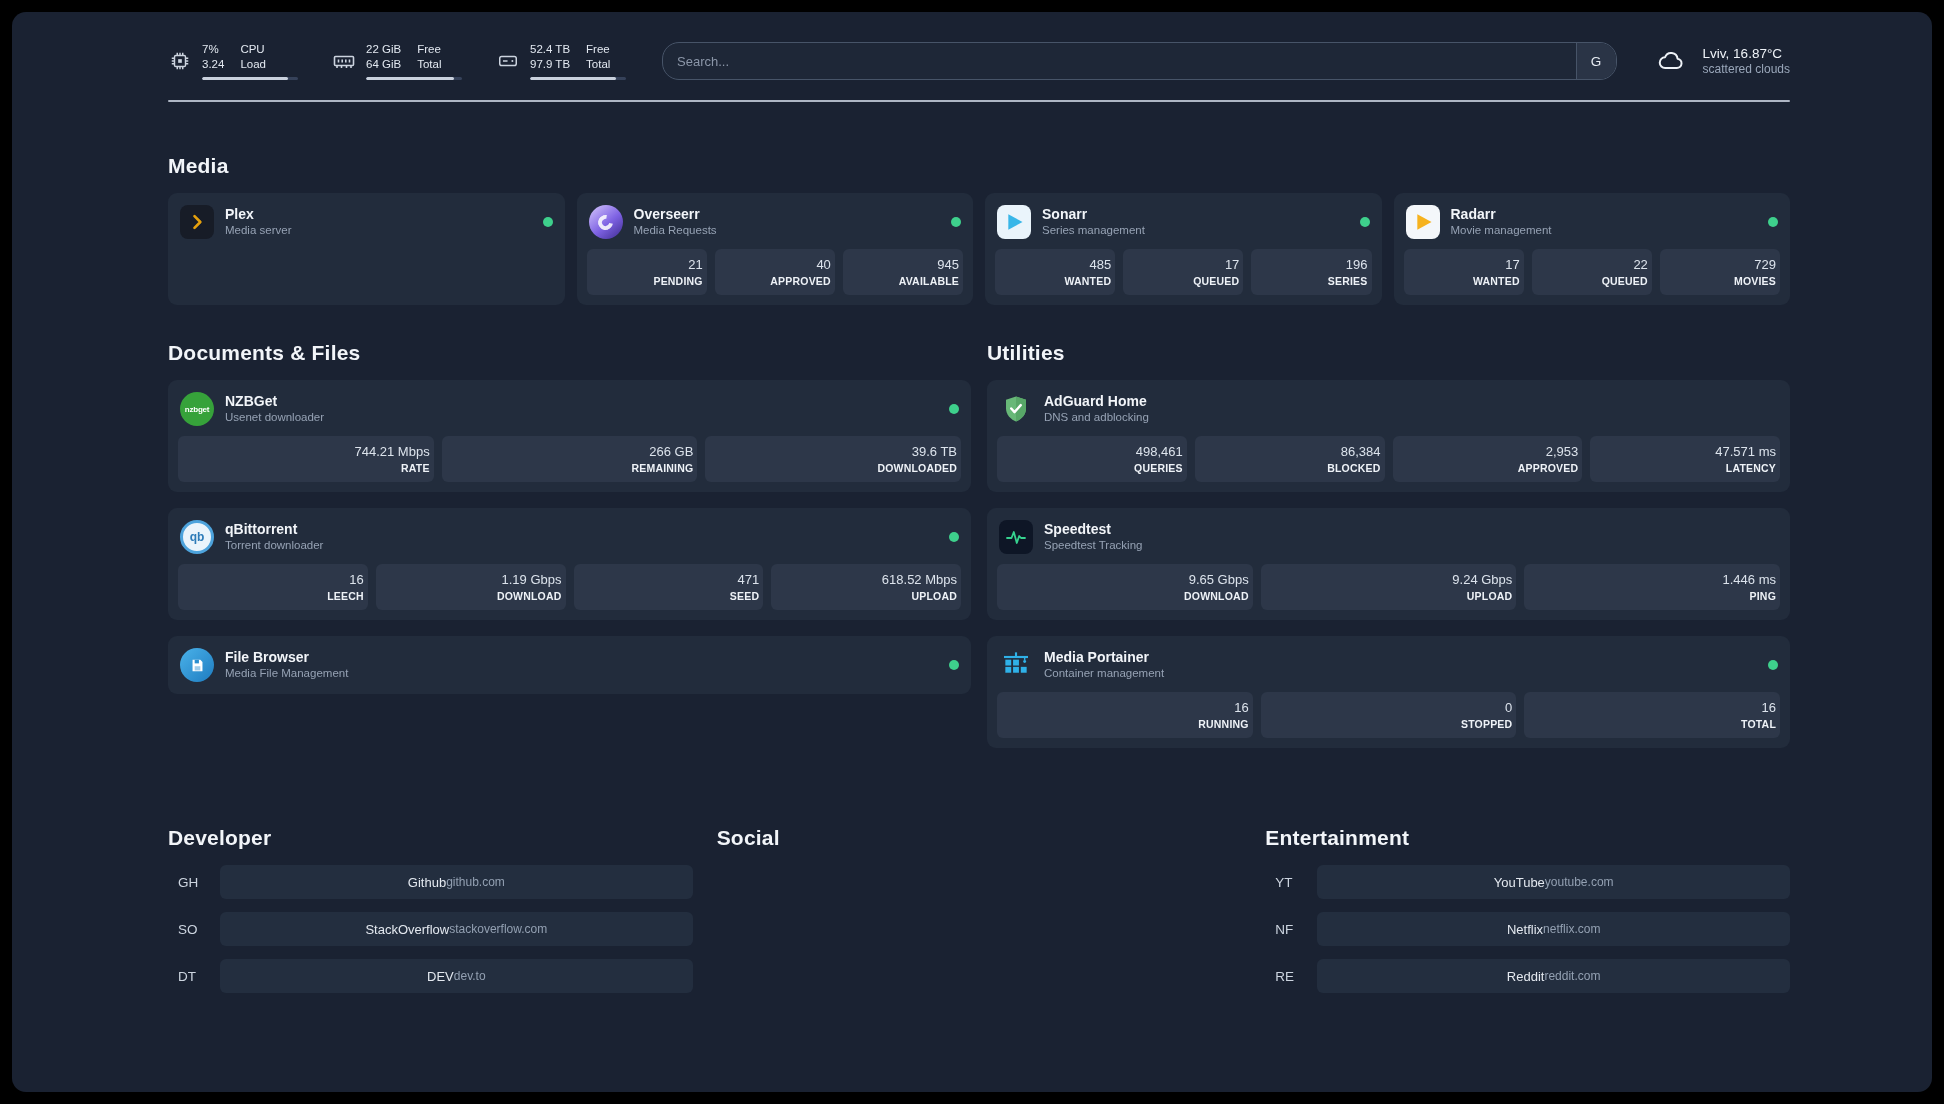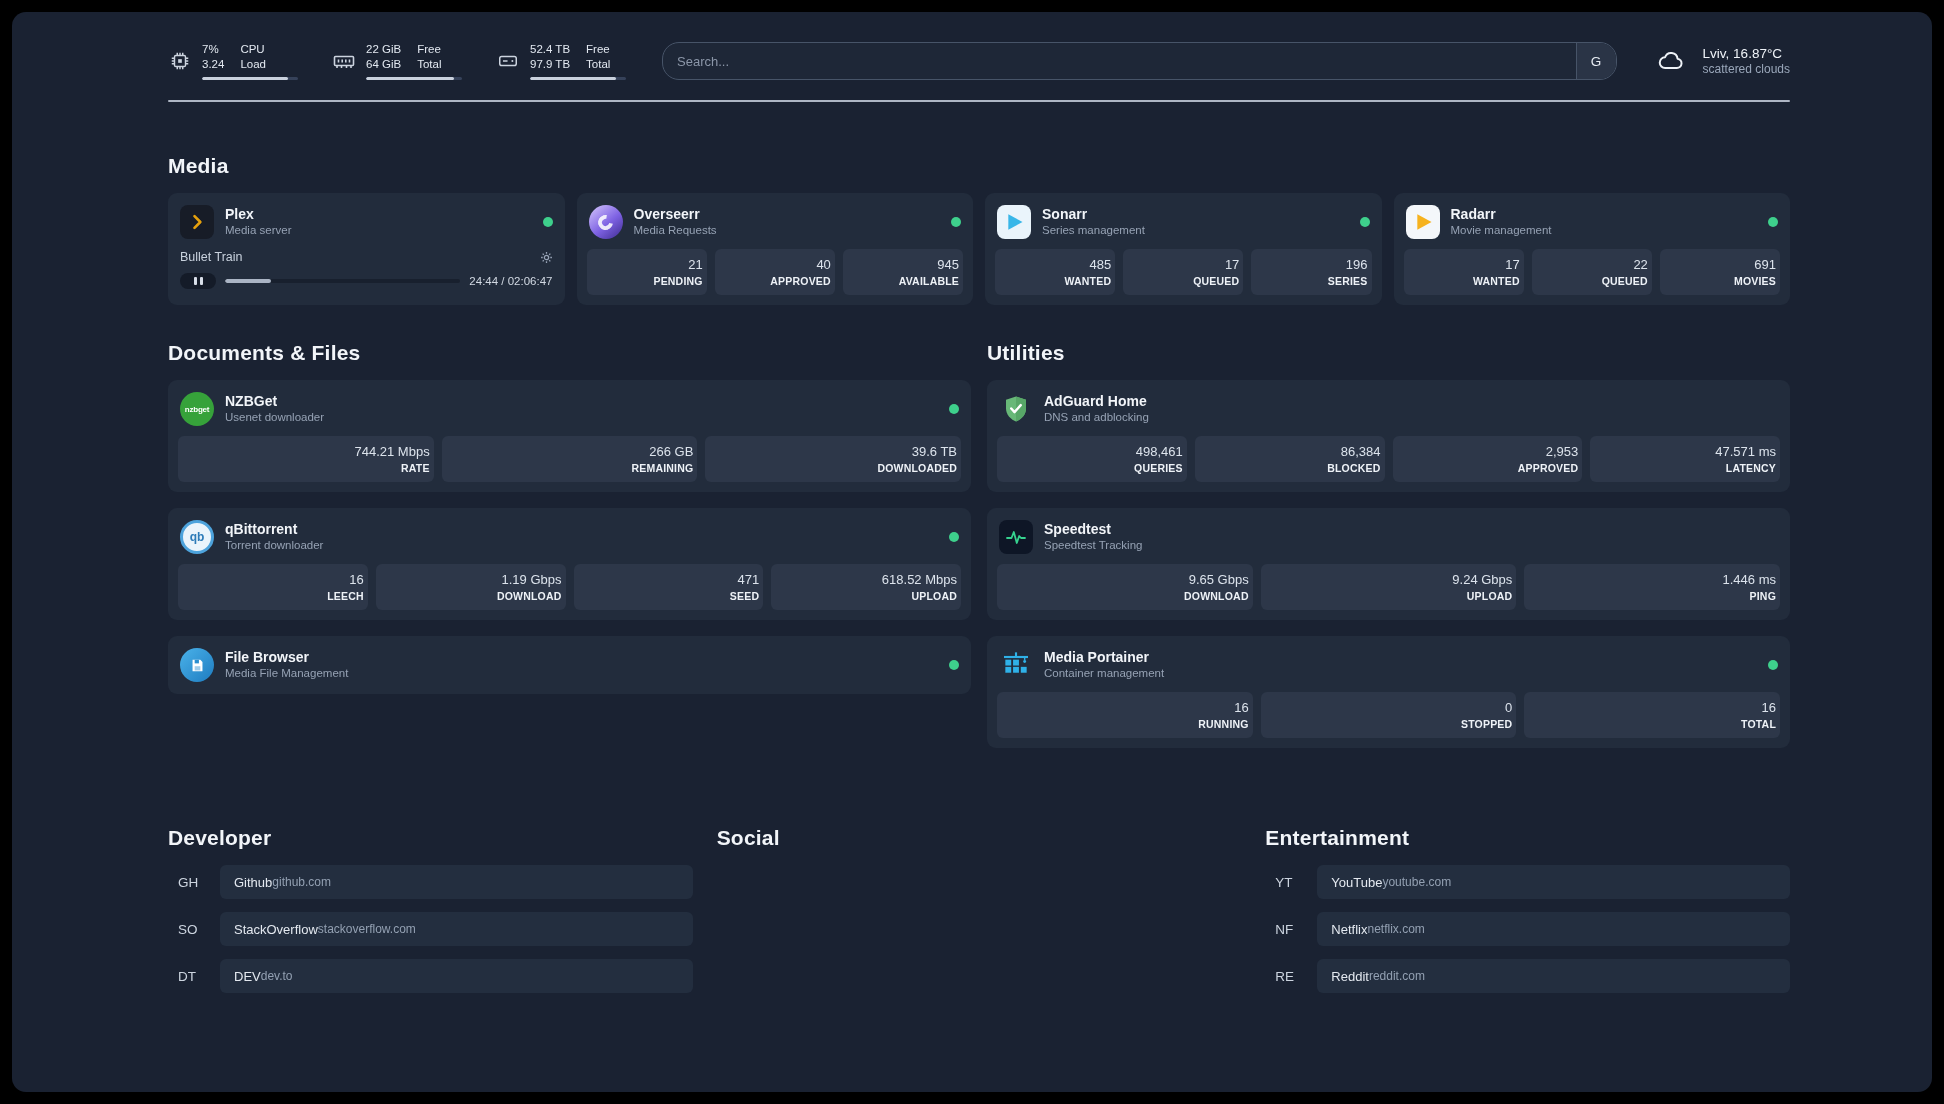--- a/index.html
+++ b/index.html
@@ -68,21 +68,21 @@
   .nzbget-text{font-size:8px;font-weight:bold;color:#fff;letter-spacing:-.2px}
   .icon-qb{background:#eaf4fb;border:3px solid #4da3dc;color:#2d7bb8;font-weight:bold;font-size:12px}
   .icon-fb{background:linear-gradient(135deg,#4ab2ea,#1e7cc0)}
   .icon-speedtest{background:#0e1626}
   .icon-bare{background:transparent}
 
   
   .bookmarks{display:grid;grid-template-columns:repeat(3,1fr);gap:24px;margin-top:62px}
   .bm-item{display:flex;align-items:center;margin-bottom:13px}
   .bm-abbr{width:52px;padding-left:10px;font-size:13.5px;color:#cdd5e0;flex:none}
-  .bm-pill{flex:1;height:34px;background:#232e3f;border-radius:6px;display:flex;align-items:center;justify-content:flex-start;padding:0 14px;cursor:pointer;text-decoration:none}
+  .bm-pill{flex:1;height:34px;background:#232e3f;border-radius:6px;display:flex;align-items:center;justify-content:center;padding:0 14px;cursor:pointer;text-decoration:none}
   .bm-name{font-size:13px;color:#e4e9f0}
   .bm-url{font-size:12px;color:#93a0b2}
 </style>
 </head>
 <body>
 
 <div class="app">
 
   <div class="topbar">
     <div class="resources">
@@ -194,41 +194,20 @@
               <svg width="20" height="20" viewBox="0 0 24 24" fill="none" stroke="#e5a00d" stroke-width="3.2" stroke-linecap="round" stroke-linejoin="round">
                   <path d="M9 5l7 7-7 7"></path>
                 </svg>
             </span>
             <div class="card-titles">
               <div class="card-name">Plex</div>
               <div class="card-desc">Media server</div>
             </div>
             <span class="status-dot"></span>
           </div>
-          <div class="player">
-            <div class="player-top">
-              <span class="player-track">Bullet Train</span>
-              <span class="gear">
-                <svg width="13" height="13" viewBox="0 0 24 24" fill="none" stroke="#97a3b6" stroke-width="2.4">
-                    <circle cx="12" cy="12" r="4"></circle>
-                    <path d="M12 2v3M12 19v3M2 12h3M19 12h3M4.9 4.9l2.1 2.1M17 17l2.1 2.1M19.1 4.9L17 7M7 17l-2.1 2.1"></path>
-                  </svg>
-              </span>
-            </div>
-            <div class="player-bottom">
-              <button class="pause-btn">
-                  <span class="pbar"></span>
-                  <span class="pbar"></span>
-                </button>
-              <div class="player-track-bar">
-                  <div class="player-fill" style="width: 19.5%;"></div>
-                </div>
-              <span class="player-time">24:44 / 02:06:47</span>
-            </div>
-          </div>
         </div>
 
         <div class="card">
           <div class="card-header">
             <span class="app-icon icon-circle icon-overseerr">
                 <span class="swirl"></span>
               </span>
             <div class="card-titles">
               <div class="card-name">Overseerr</div>
               <div class="card-desc">Media Requests</div>
@@ -296,21 +275,21 @@
           <div class="stats-row">
               <div class="stat">
                 <div class="stat-value">17</div>
                 <div class="stat-label">WANTED</div>
               </div>
               <div class="stat">
                 <div class="stat-value">22</div>
                 <div class="stat-label">QUEUED</div>
               </div>
               <div class="stat">
-                <div class="stat-value">691</div>
+                <div class="stat-value">729</div>
                 <div class="stat-label">MOVIES</div>
               </div>
             </div>
         </div>
 
       </div>
     </section>
 
     <div class="two-col">
 

